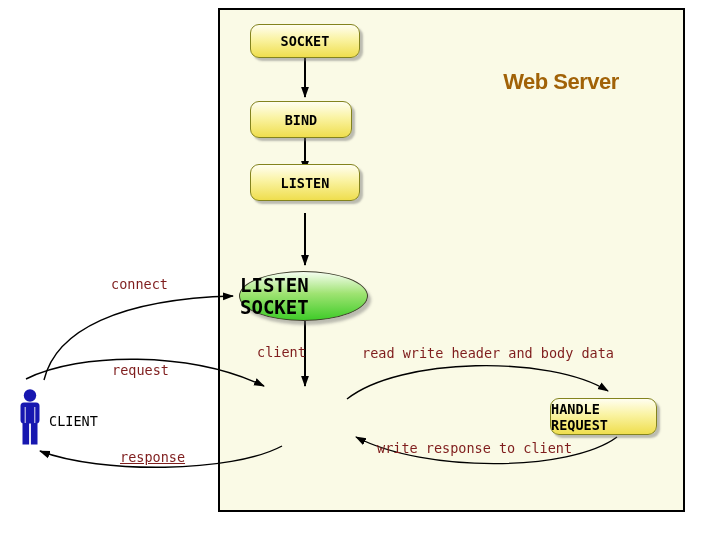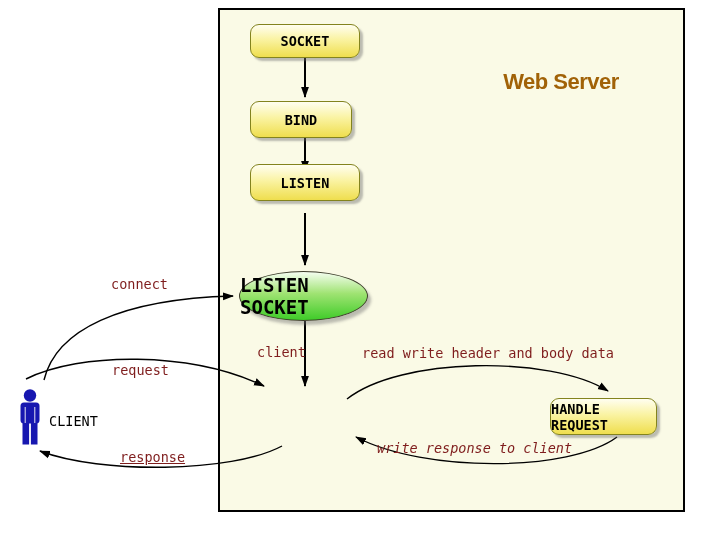--- a/index.html
+++ b/index.html
@@ -45,21 +45,21 @@
     border:1.5px solid #4A4A38;
   }
   .edge-label {
     position:absolute; color:#7f1d1d; font-size:13.5px; white-space:nowrap;
   }
   #label-connect  { left:111px; top:276px; }
   #label-request  { left:112px; top:335px;margin-top:27px; }
   #label-response { left:120px; top:449px;text-decoration:underline; }
   #label-accept   { left:257px; top:344px; }
   #label-read     { left:362px; top:345px; }
-  #label-write    { left:377px; top:440px;font-style:italic; }
+  #label-write    { left:377px; top:440px; }
   .overlay { position:absolute; left:0; top:0; pointer-events:none; }
   .actor-icon { position:absolute; left:16px; top:388px; }
   .actor-label {
     position:absolute; left:49px; top:413px;
     font-weight:normal; font-size:13.5px; color:#000;
   }
 </style>
 </head>
 <body>
 

